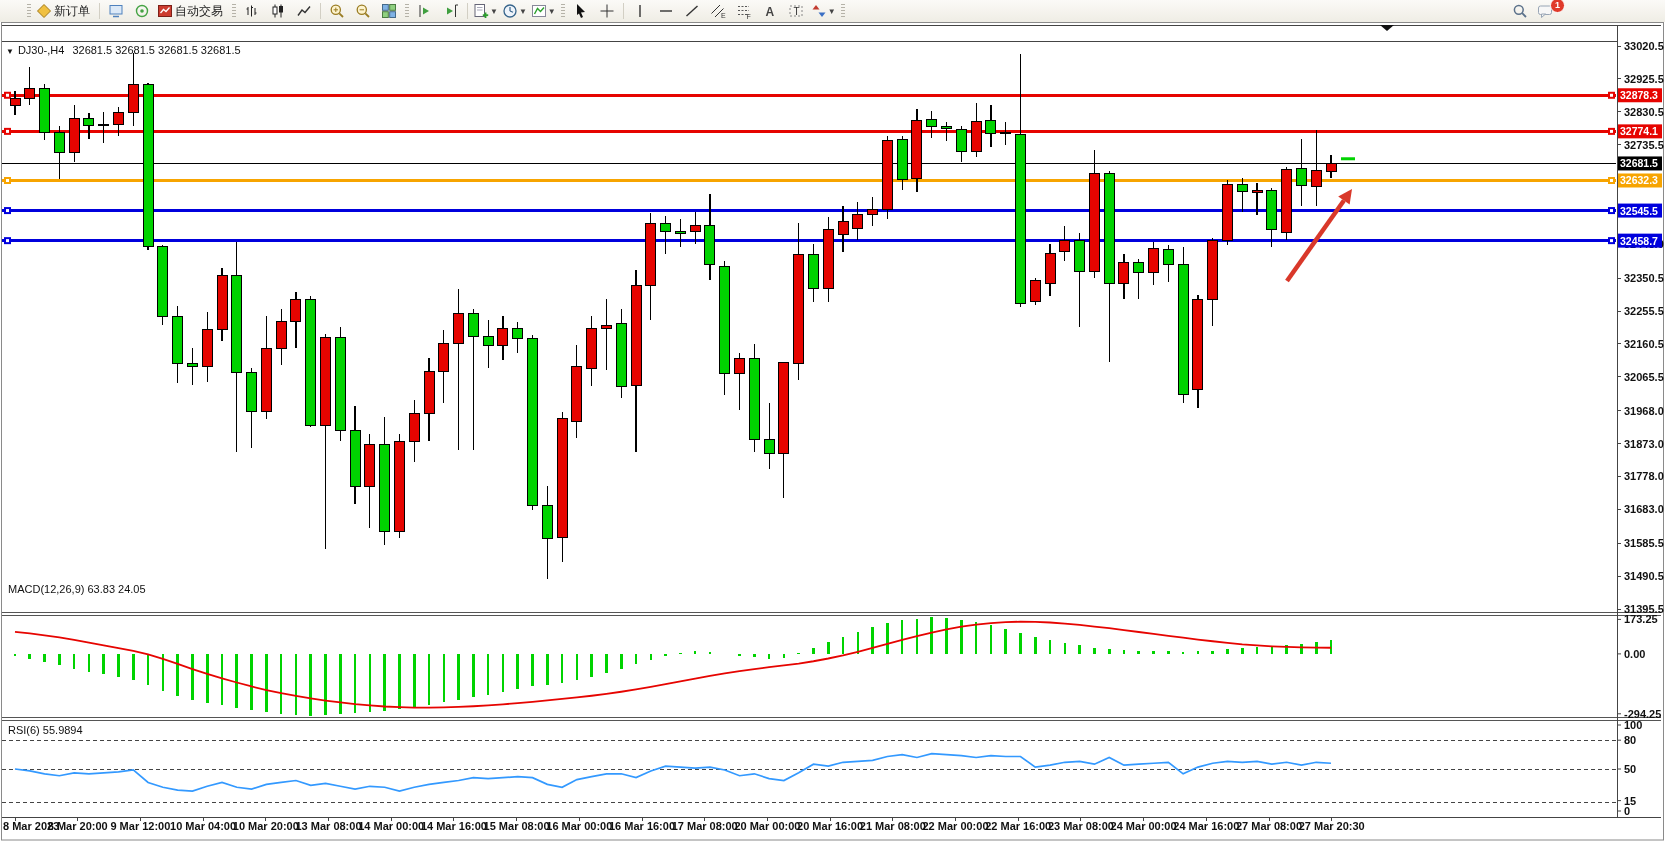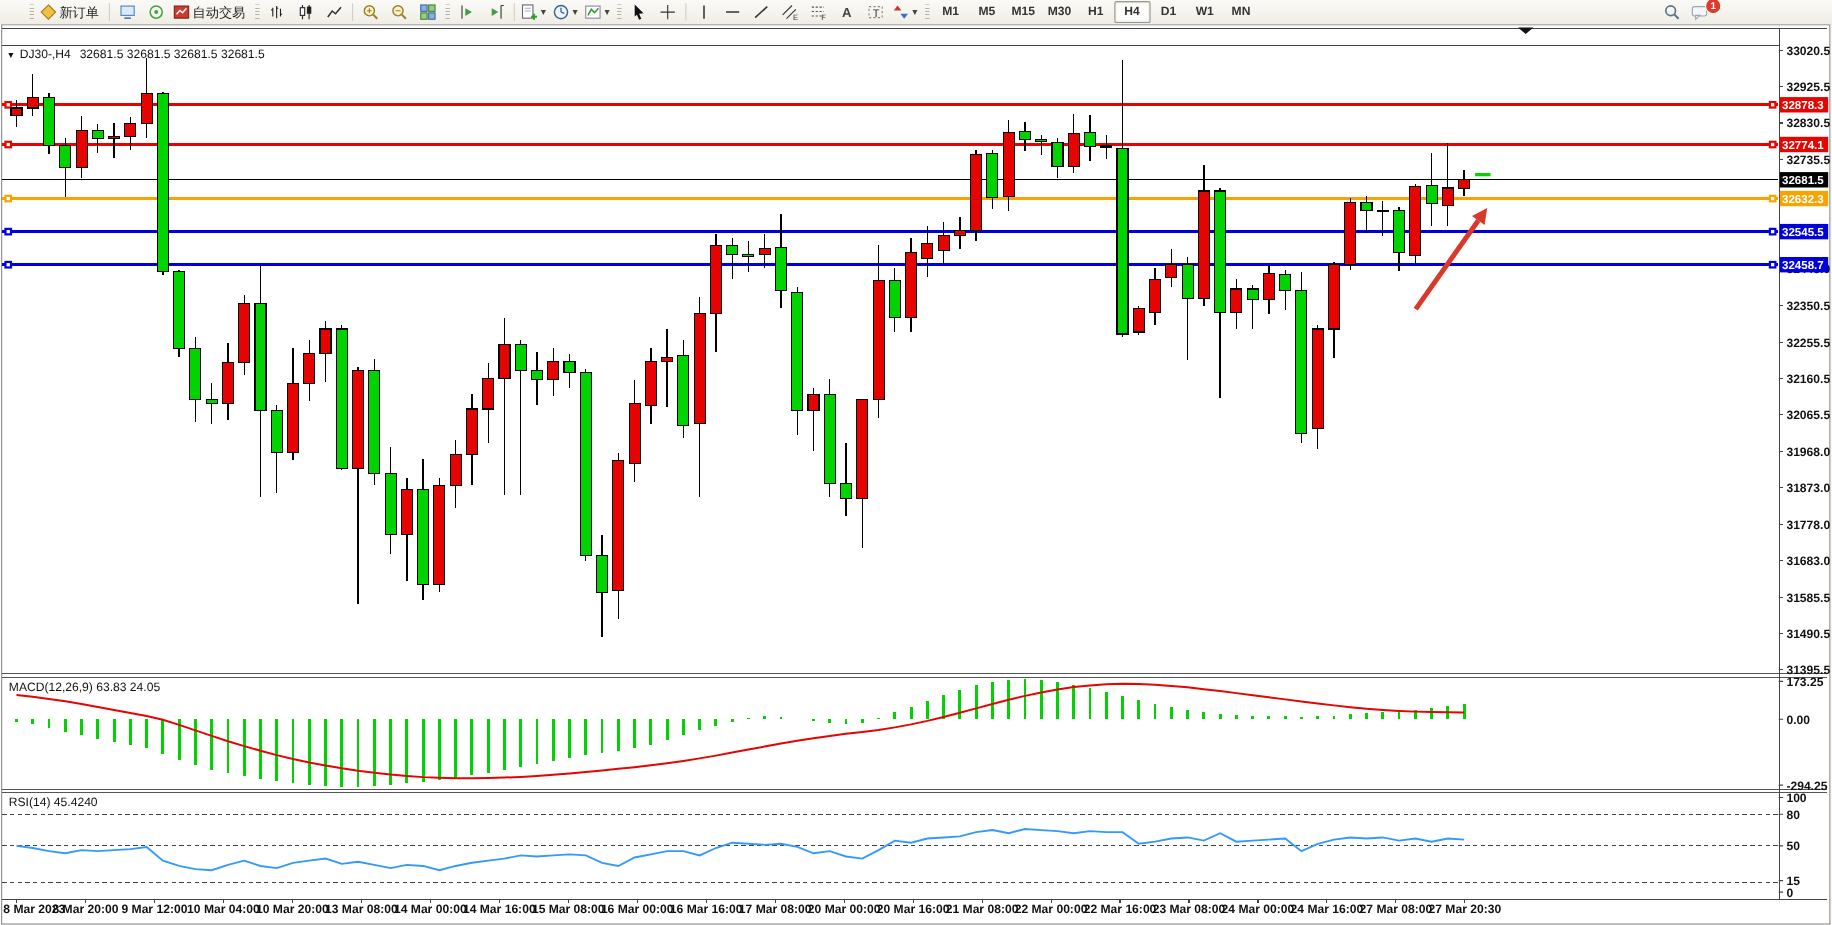--- a/index.html
+++ b/index.html
@@ -21,21 +21,21 @@
   .chatwrap{position:relative;}
   .chatbadge{position:absolute;top:-3px;right:-6px;width:13px;height:13px;border-radius:50%;
     background:#e03a2a;color:#fff;font-size:9px;font-weight:bold;text-align:center;line-height:13px;
     border:1px solid #fff;}
   .chart-area{position:absolute;left:0;top:22px;width:1665px;height:819px;background:#fff;}
   #chart-svg{position:absolute;left:0;top:0;}
   .overlay{position:absolute;font-size:11px;color:#111;white-space:nowrap;z-index:5;}
   #chart-title{left:6px;top:22px;}
   #chart-title .tri{font-size:8px;color:#111;margin-right:4px;}
   #chart-title .sym{margin-right:8px;}
-  #macd-label{left:8px;top:597px;}
+  #macd-label{left:8px;top:561px;}
   #rsi-label{left:8px;top:702px;}
 </style>
 </head>
 <body>
 
 <div class="toolbar">
   <div class="thandle"></div>
 
   <div class="tbtn">
     <svg width="16" height="16">
@@ -218,31 +218,20 @@
   </div>
   <div class="tbtn">
     <svg width="16" height="16">
         <polygon points="5,2 8.5,6.5 1.5,6.5" fill="#c23b2f"></polygon>
         <polygon points="11,14 14.5,9.5 7.5,9.5" fill="#3a6fc4"></polygon>
       </svg>
     <span class="caret">▼</span>
   </div>
   <div class="thandle"></div>
 
-  <div id="tf-group" style="display:flex;align-items:center;">
-      <div class="tfbtn">M1</div>
-      <div class="tfbtn">M5</div>
-      <div class="tfbtn">M15</div>
-      <div class="tfbtn">M30</div>
-      <div class="tfbtn">H1</div>
-      <div class="tfbtn active">H4</div>
-      <div class="tfbtn">D1</div>
-      <div class="tfbtn">W1</div>
-      <div class="tfbtn">MN</div>
-    </div>
 
   <div class="tright">
     <div class="tbtn">
       <svg width="16" height="16">
           <circle cx="6.8" cy="6.8" r="4.4" fill="none" stroke="#5b718a" stroke-width="1.5"></circle>
           <line x1="10.2" y1="10.2" x2="14" y2="14" stroke="#5b718a" stroke-width="1.8"></line>
         </svg>
     </div>
     <div class="tbtn chatwrap">
       <svg width="18" height="16">
@@ -673,14 +662,14 @@
       <rect x="1618" y="203.56923076923076" width="44" height="14" fill="#0000dd"></rect>
       <text x="1620" y="214.56923076923076" font-size="10.5" font-weight="bold" fill="#fff" font-family="Liberation Sans, sans-serif">32545.5</text>
       <rect x="1618" y="233.64209230769208" width="44" height="14" fill="#0000dd"></rect>
       <text x="1620" y="244.64209230769208" font-size="10.5" font-weight="bold" fill="#fff" font-family="Liberation Sans, sans-serif">32458.7</text>
       <polygon points="1380,25 1394,25 1387,31" fill="#111"></polygon>
     </svg>
   <div class="overlay" id="chart-title">
     <span class="tri">▼</span><span class="sym">DJ30-,H4</span><span>32681.5 32681.5 32681.5 32681.5</span>
   </div>
   <div class="overlay" id="macd-label">MACD(12,26,9) 63.83 24.05</div>
-  <div class="overlay" id="rsi-label">RSI(14) 45.4240</div>
+  <div class="overlay" id="rsi-label">RSI(6) 55.9894</div>
 </div>
 
 </body></html>

